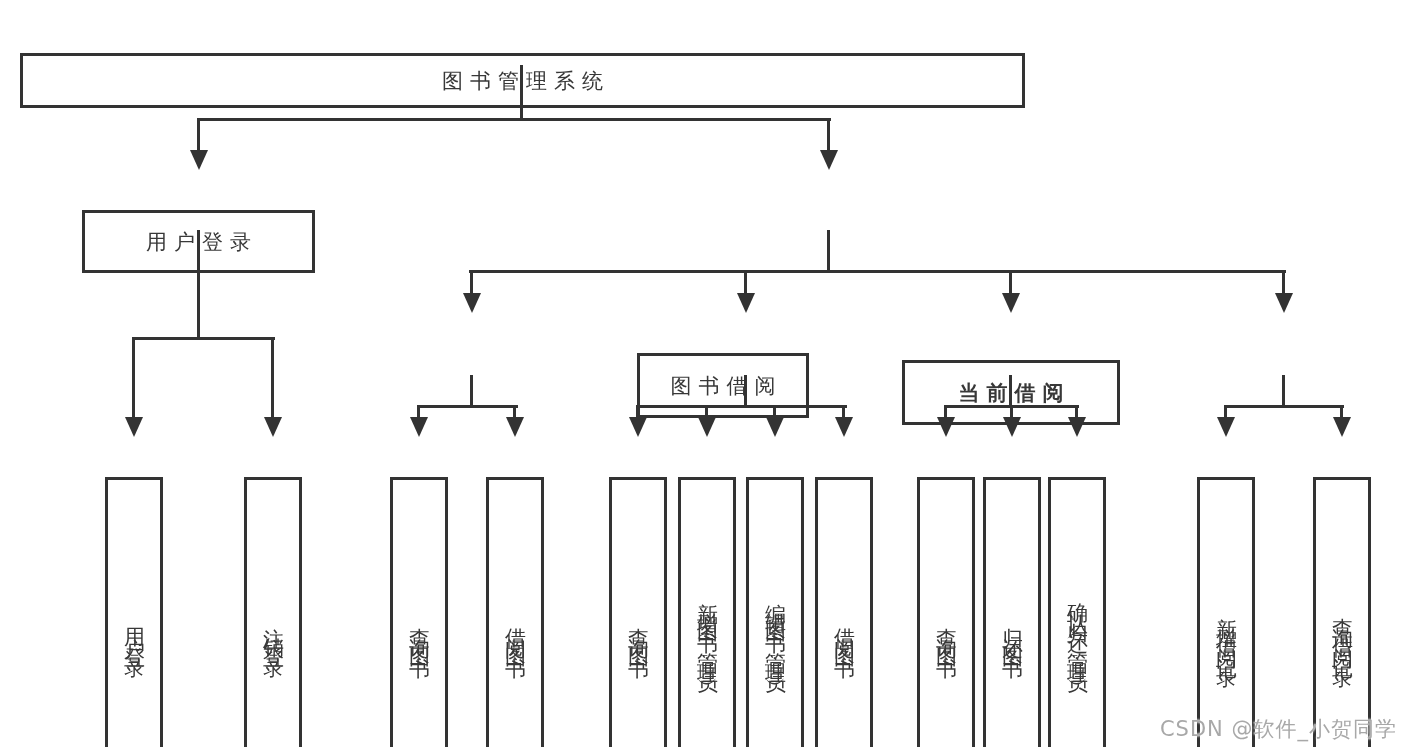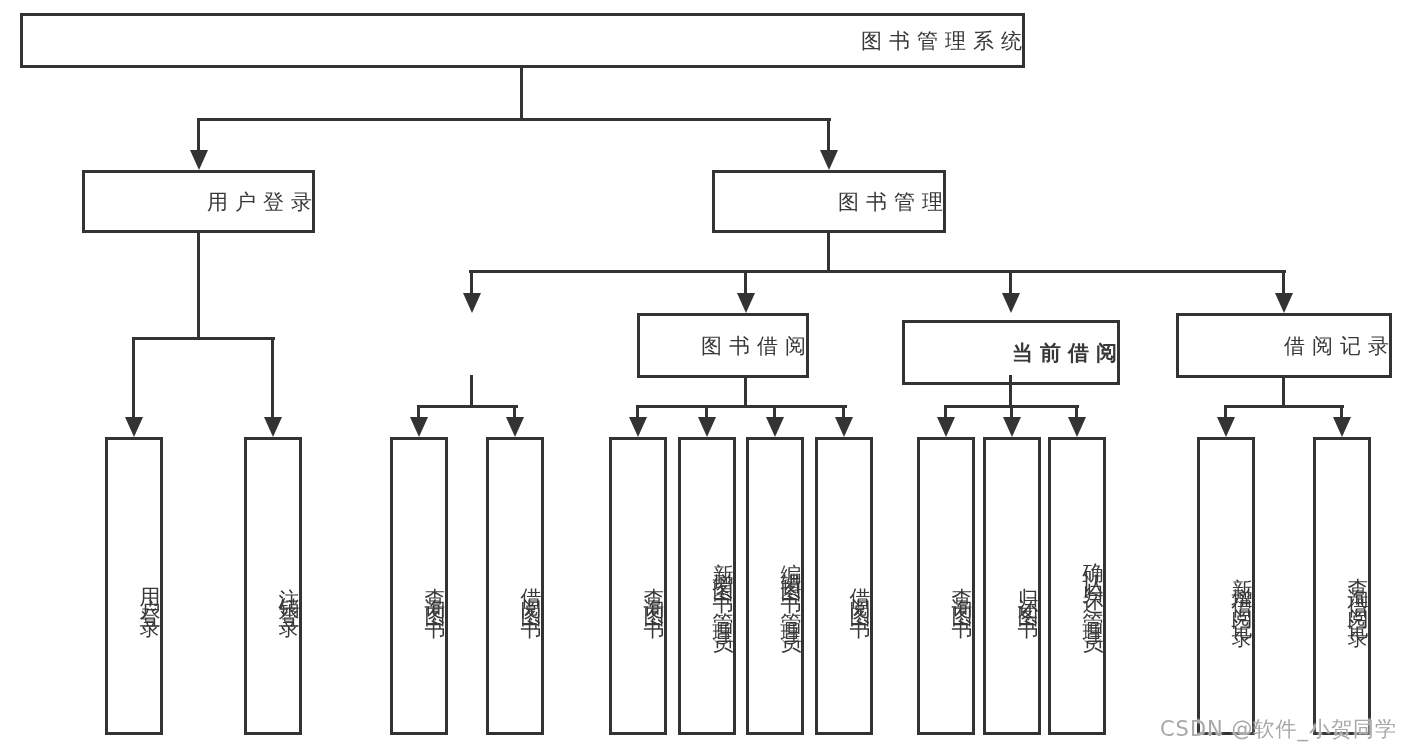--- a/index.html
+++ b/index.html
@@ -14,22 +14,23 @@
     width:1405px;height:747px;
     background:var(--background);
     font-family:"DejaVu Sans","Liberation Sans",sans-serif;
     overflow:hidden;
   }
   .box{
     position:absolute;
     box-sizing:border-box;
     border:3px solid var(--line);
     background:var(--background);
-    display:flex;align-items:center;justify-content:flex-end;
+    display:flex;align-items:center;justify-content:center;
     color:var(--text);
+    margin-top:40px;
   }
   .hbox span{
     font-size:21px;
     letter-spacing:7px;
     white-space:nowrap;
     margin-right:-7px;
   }
   .vbox span{
     writing-mode:vertical-rl;
     text-orientation:mixed;
@@ -61,36 +62,30 @@
 <div class="stage">
 
   <div class="box hbox" style="left:20px;top:13px;width:1005px;height:55px;">
     <span>图书管理系统</span>
   </div>
 
   <div class="box hbox" style="left:82px;top:170px;width:233px;height:63px;">
     <span>用户登录</span>
   </div>
 
-  <div class="box hbox" style="left:712px;top:170px;width:234px;height:63px;">
-    <span>图书管理</span>
-  </div>
 
 
   <div class="box hbox" style="left:637px;top:313px;width:172px;height:65px;">
     <span>图书借阅</span>
   </div>
 
   <div class="box hbox" style="left:902px;top:320px;width:218px;height:65px;font-weight:bold;">
     <span>当前借阅</span>
   </div>
 
-  <div class="box hbox" style="left:1176px;top:313px;width:216px;height:65px;">
-    <span>借阅记录</span>
-  </div>
 
   <div class="box vbox" style="left:105px;top:437px;width:58px;height:298px;">
     <span>用户登录</span>
   </div>
 
   <div class="box vbox" style="left:244px;top:437px;width:58px;height:298px;">
     <span>注销登录</span>
   </div>
 
   <div class="box vbox" style="left:390px;top:437px;width:58px;height:298px;">

